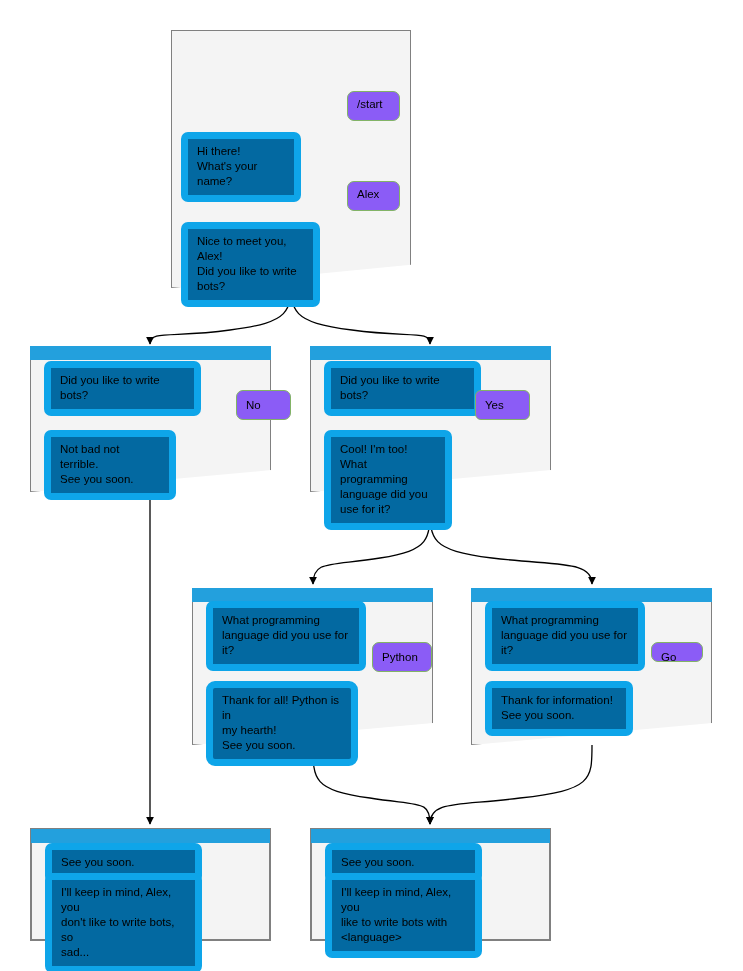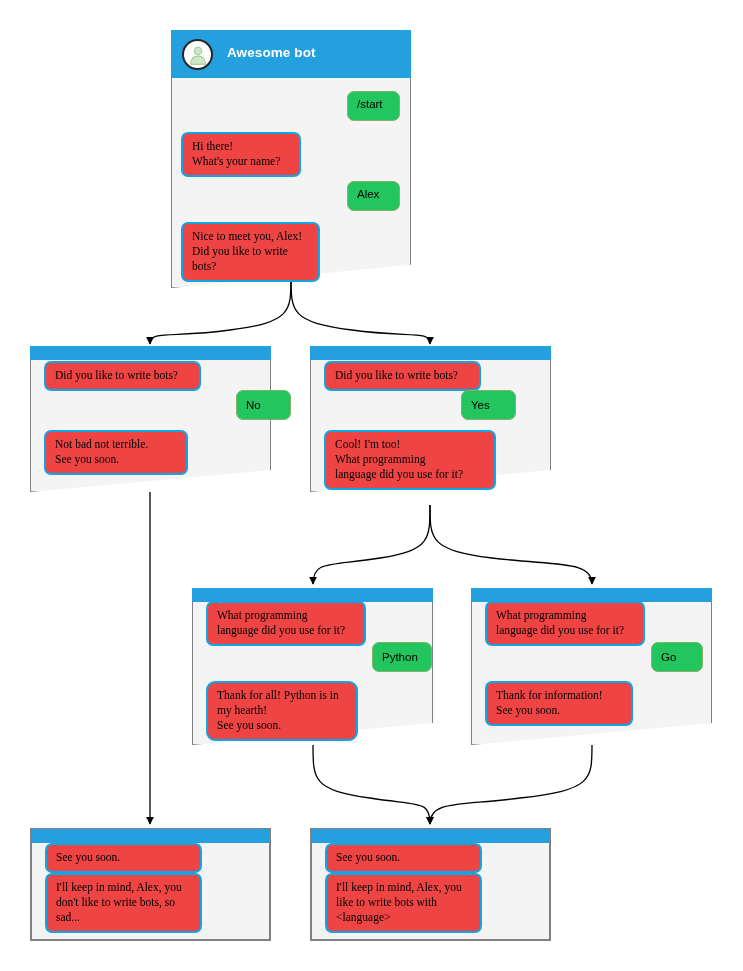--- a/index.html
+++ b/index.html
@@ -57,26 +57,25 @@
     position:absolute;
     border-radius:7px;
     box-sizing:border-box;
     font-size:11.5px;
     line-height:15px;
     color:#000000;
     padding:5px 9px 6px 9px;
     white-space:pre-line;
   }
   .bub.bot{
-    background:#ef4444;
-    border:2px solid #0ea5e9;
-    font-family:Liberation Serif, serif;
+    background:#0369a1;
+    border:7px solid #0ea5e9;
   }
   .bub.user{
-    background:#22c55e;
+    background:#8b5cf6;
     border:1px solid #82b366;
   }
 </style>
 </head>
 <body>
 
 <div id="canvas">
 
   <svg id="edges" viewBox="0 0 743 971" xmlns="http://www.w3.org/2000/svg">
     <defs>
@@ -95,73 +94,64 @@
 
     <path d="M 150 492 L 150 824" fill="none" stroke="#000000" stroke-width="1.3" marker-end="url(#ah)"></path>
 
     <path d="M 313 745 C 313 780 313 790 370 798 C 420 806 430 800 430 824" fill="none" stroke="#000000" stroke-width="1.3" marker-end="url(#ah)"></path>
 
     <path d="M 592 745 C 592 780 592 790 520 798 C 460 806 430 800 430 824" fill="none" stroke="#000000" stroke-width="1.3" marker-end="url(#ah)"></path>
   </svg>
 
   <div class="node root skew" style="left:171px;top:30px;width:240px;height:258px;">
     <div class="node-shape" style="clip-path:polygon(0 0,100% 0,100% 91%,0 100%);"></div>
-    <div class="node-head">
-      <div class="avatar">
-        <svg width="22" height="22" viewBox="0 0 24 24">
-          <circle cx="12" cy="7.6" r="4.1" fill="#cfe7c8" stroke="#9bc78e" stroke-width="1.1"></circle>
-          <path d="M3.9 22 C3.9 15.6 8 13.2 12 13.2 C16 13.2 20.1 15.6 20.1 22 Z" fill="#cfe7c8" stroke="#9bc78e" stroke-width="1.1"></path>
-        </svg>
-      </div>
-      <div class="head-title">Awesome bot</div>
-    </div>
     <div class="bub user" style="left:176px;top:61px;width:53px;height:30px;">/start</div>
     <div class="bub bot" style="left:10px;top:102px;width:120px;">Hi there!
 What's your name?</div>
     <div class="bub user" style="left:176px;top:151px;width:53px;height:30px;">Alex</div>
     <div class="bub bot" style="left:10px;top:192px;width:139px;">Nice to meet you, Alex!
 Did you like to write bots?</div>
   </div>
 
   <div class="node skew" style="left:30px;top:346px;width:241px;height:146px;">
     <div class="node-shape" style="clip-path:polygon(0 0,100% 0,100% 85%,0 100%);"></div>
     <div class="node-head"></div>
     <div class="bub bot" style="left:14px;top:15px;width:157px;">Did you like to write bots?</div>
     <div class="bub user" style="left:165px;top:44px;width:55px;height:30px;padding-top:7px;margin-left:41px;">No</div>
-    <div class="bub bot" style="left:14px;top:84px;width:144px;">Not bad not terrible.
+    <div class="bub bot" style="left:14px;top:84px;width:132px;">Not bad not terrible.
 See you soon.</div>
   </div>
 
   <div class="node skew" style="left:310px;top:346px;width:241px;height:146px;">
     <div class="node-shape" style="clip-path:polygon(0 0,100% 0,100% 85%,0 100%);"></div>
     <div class="node-head"></div>
     <div class="bub bot" style="left:14px;top:15px;width:157px;">Did you like to write bots?</div>
-    <div class="bub user" style="left:151px;top:44px;width:55px;height:30px;padding-top:7px;">Yes</div>
-    <div class="bub bot" style="left:14px;top:84px;width:172px;">Cool! I'm too!
+    <div class="bub user" style="left:165px;top:44px;width:55px;height:30px;padding-top:7px;border-radius:6px;">Yes</div>
+    <div class="bub bot" style="left:14px;top:84px;width:128px;">Cool! I'm too!
 What programming
 language did you use for it?</div>
   </div>
 
   <div class="node skew" style="left:192px;top:588px;width:241px;height:157px;">
     <div class="node-shape" style="clip-path:polygon(0 0,100% 0,100% 86%,0 100%);"></div>
     <div class="node-head"></div>
     <div class="bub bot" style="left:14px;top:13px;width:160px;">What programming
 language did you use for it?</div>
     <div class="bub user" style="left:180px;top:54px;width:60px;height:30px;padding-top:7px;">Python</div>
     <div class="bub bot" style="left:14px;top:93px;width:152px;border-radius:9px;">Thank for all! Python is in
 my hearth!
 See you soon.</div>
   </div>
 
   <div class="node skew" style="left:471px;top:588px;width:241px;height:157px;">
     <div class="node-shape" style="clip-path:polygon(0 0,100% 0,100% 86%,0 100%);"></div>
     <div class="node-head"></div>
     <div class="bub bot" style="left:14px;top:13px;width:160px;">What programming
 language did you use for it?</div>
-    <div class="bub user" style="left:180px;top:54px;width:52px;height:30px;padding-top:7px;">Go</div>
+    <div class="bub user" style="left:180px;top:54px;width:52px;height:20px;padding-top:7px;">Go</div>
     <div class="bub bot" style="left:14px;top:93px;width:148px;">Thank for information!
 See you soon.</div>
   </div>
 
   <div class="node" style="left:30px;top:828px;width:241px;height:113px;">
     <div class="node-shape"></div>
     <div class="node-head"></div>
     <div class="bub bot" style="left:14px;top:14px;width:157px;">See you soon.</div>
     <div class="bub bot" style="left:14px;top:44px;width:157px;">I'll keep in mind, Alex, you
 don't like to write bots, so

